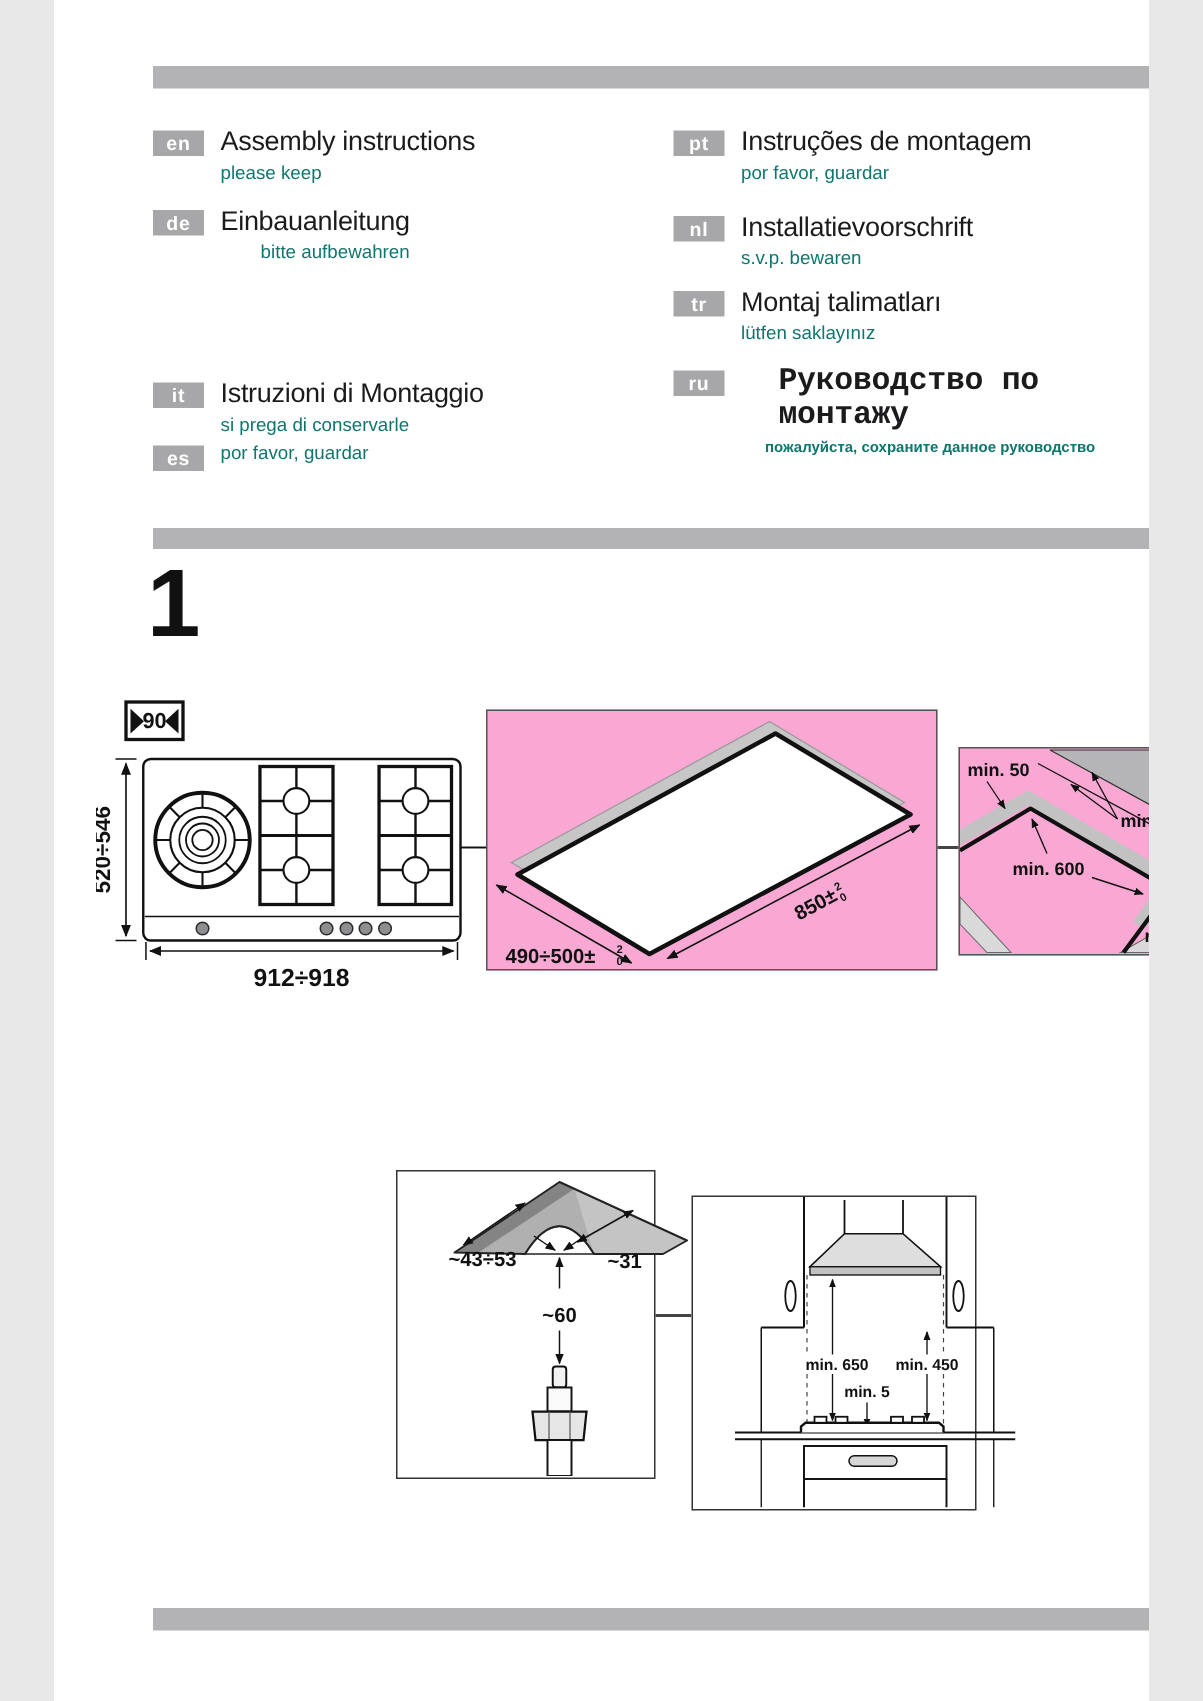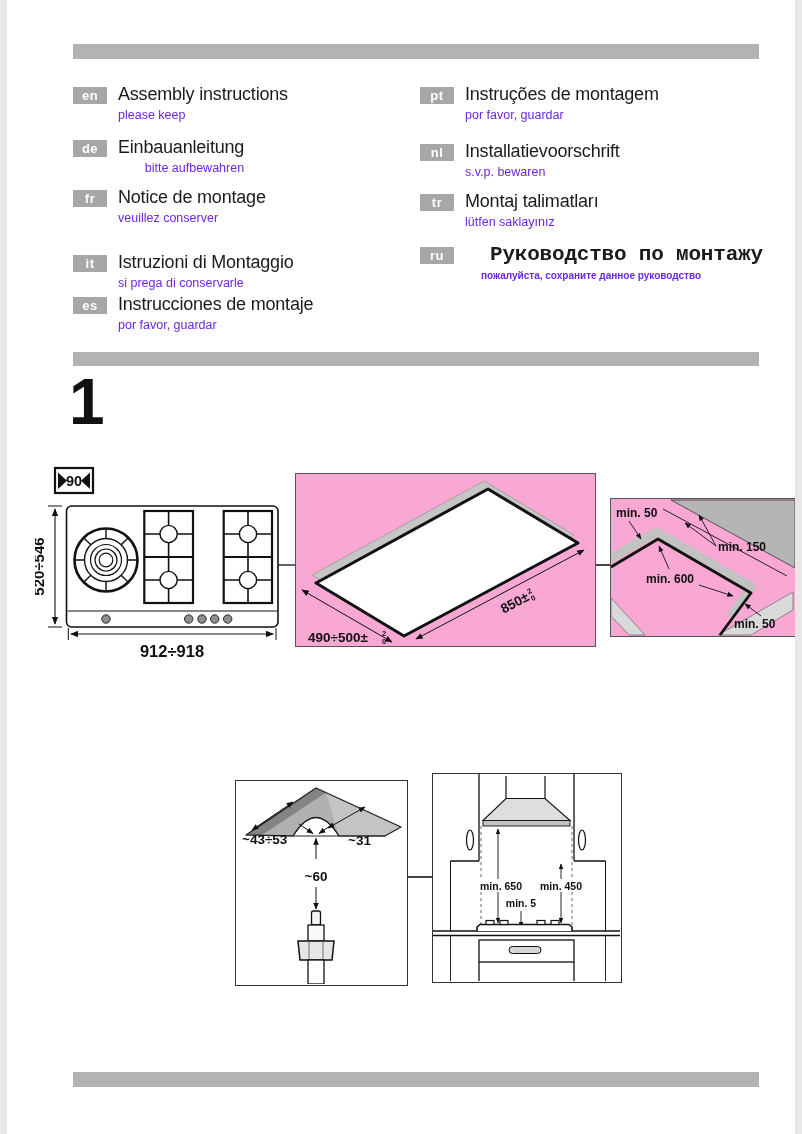--- a/index.html
+++ b/index.html
@@ -1,37 +1,37 @@
 <!DOCTYPE html>
 <html><head>
 <meta charset="utf-8">
 <style>
   html,body { margin:0; padding:0; background:#e8e8e8; }
-  .page { position:relative; width:788px; height:1134px; background:#ffffff;
+  .page { position:relative; width:730px; height:1134px; background:#ffffff;
           font-family:"Liberation Sans", sans-serif; overflow:hidden; margin:0 auto; }
   .bar { position:absolute; left:66px; width:686px; background:#b3b3b5; }
   .bar-top { top:44px; height:15px; }
   .bar-mid { top:352px; height:14px; }
   .bar-bottom { top:1072px; height:15px; }
 
   .lang-row { position:absolute; display:flex; gap:11px; }
   .lang-badge { width:34px; height:17px; background:#a7a7a9; color:#fff; font-size:13px;
                 font-weight:bold; display:flex; align-items:center; justify-content:center;
                 margin-top:4px; letter-spacing:.5px; flex:0 0 auto; }
   .lang-title { font-size:18px; color:#1b1b1d; line-height:23px; letter-spacing:-.2px; }
-  .lang-subtitle { font-size:12.5px; color:#6d28d9; line-height:15px; margin-top:2px; }
+  .lang-subtitle { font-size:12.5px; color:#0f766e; line-height:15px; margin-top:2px; }
   .row-ru .lang-title { font-weight:bold; font-size:21px;font-family:Liberation Mono, monospace; }
   .row-ru .lang-subtitle { font-weight:bold; font-size:10px; margin-left:-9px; white-space:nowrap; }
 
   .step-number { position:absolute; left:62px; top:370px; font-size:64px; font-weight:bold;
                  color:#111; line-height:1; letter-spacing:-2px; }
 
   .fig { position:absolute; }
   .dbox { position:absolute; border:1px solid #555; background:#f9a8d4; box-sizing:border-box; }
-  .dbox2 { position:absolute; border:1.5px solid #333; background:#fff; box-sizing:border-box; }
+  .dbox2 { position:absolute; border:1.5px solid #333; background:#fff; box-sizing:border-box;padding-left:28px; }
   .connector { position:absolute; background:#444; height:2px; }
 
   svg { display:block; }
   svg text { font-family:"Liberation Sans", sans-serif; fill:#111; }
   svg .dim { font-weight:bold; }
   svg .ln { stroke:#111; fill:none; }
 </style>
 </head>
 <body>
 
@@ -46,38 +46,30 @@
          <div class="lang-subtitle">please keep</div>
       </div>
   </div>
   <div class="lang-row" style="left:66px;top:136px;text-align:right;">
     <span class="lang-badge">de</span>
     <div>
         <div class="lang-title">Einbauanleitung</div>
          <div class="lang-subtitle">bitte aufbewahren</div>
       </div>
   </div>
-  <div class="lang-row" style="left:66px;top:186px;">
-    <span class="lang-badge">fr</span>
-    <div>
-        <div class="lang-title">Notice de montage</div>
-         <div class="lang-subtitle">veuillez conserver</div>
-      </div>
-  </div>
   <div class="lang-row" style="left:66px;top:251px;">
     <span class="lang-badge">it</span>
     <div>
         <div class="lang-title">Istruzioni di Montaggio</div>
          <div class="lang-subtitle">si prega di conservarle</div>
       </div>
   </div>
   <div class="lang-row" style="left:66px;top:293px;">
     <span class="lang-badge">es</span>
     <div>
-        <div class="lang-title">Instrucciones de montaje</div>
          <div class="lang-subtitle">por favor, guardar</div>
       </div>
   </div>
 
   <div class="lang-row" style="left:413px;top:83px;">
     <span class="lang-badge">pt</span>
     <div>
         <div class="lang-title">Instruções de montagem</div>
          <div class="lang-subtitle">por favor, guardar</div>
       </div>
@@ -262,21 +254,21 @@
         <rect x="72" y="144" width="16" height="16" fill="#fafafa" stroke="#111" stroke-width="1.3"></rect>
         <polygon points="62,160 98,160 96,179 64,179" fill="#e6e6e6" stroke="#111" stroke-width="1.5"></polygon>
         <path d="M73,160 V179 M87,160 V179" stroke="#555" stroke-width="0.8" fill="none"></path>
         <rect x="72" y="179" width="16" height="24" fill="#fff" stroke="#111" stroke-width="1.3"></rect>
       </g>
     </svg>
   </div>
 
   <div class="connector" style="left:401px;top:876px;width:24px;"></div>
 
-  <div class="dbox2" style="left:425px;top:773px;width:190px;height:210px;">
+  <div class="dbox2" style="left:425px;top:797px;width:190px;height:210px;">
     <svg width="187" height="207" viewBox="0 0 187 207">
       <defs>
         <marker id="ah5" viewBox="0 0 10 10" refX="9" refY="5" markerWidth="6.5" markerHeight="6.5" orient="auto-start-reverse">
           <path d="M0,1 L10,5 L0,9 Z" fill="#111"></path>
         </marker>
       </defs>
 
       <g>
         <path class="ln" stroke-width="1.3" d="M46,0 V87 M17.5,87 H46 M141,0 V87 M141,87 H172.5"></path>
         <path class="ln" stroke-width="1" d="M17.5,87 V157 M172.5,87 V157"></path>

